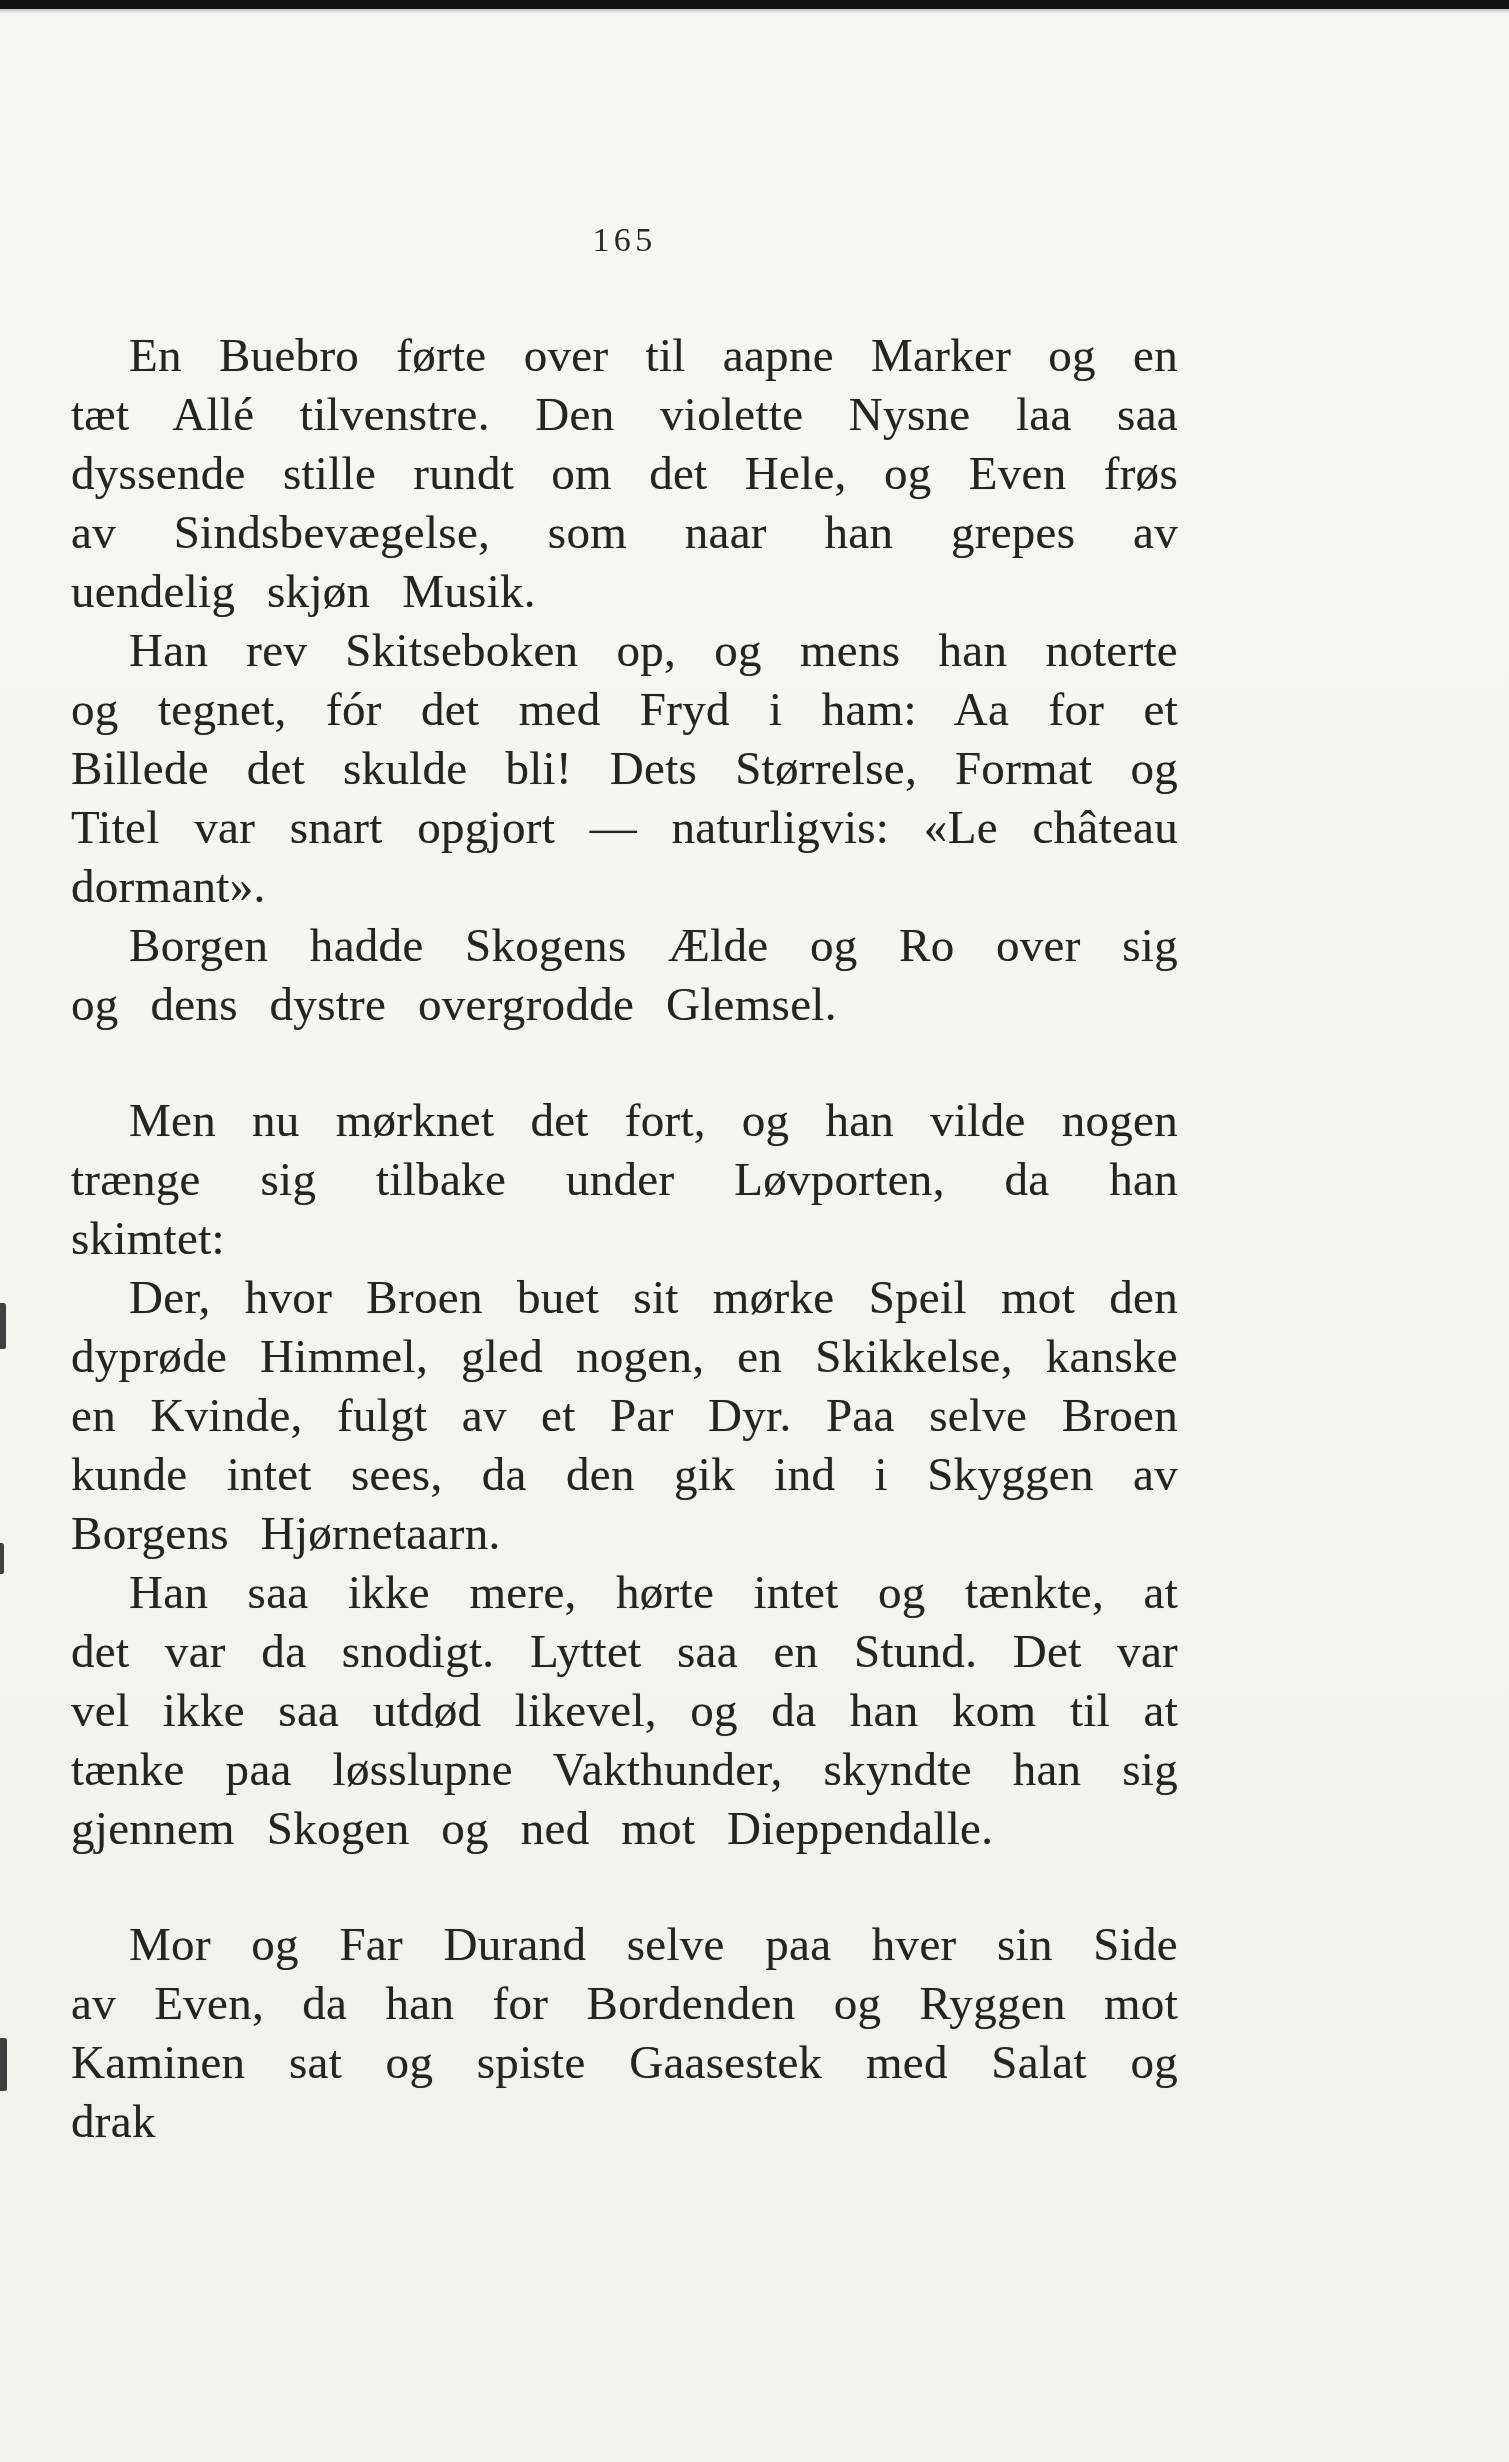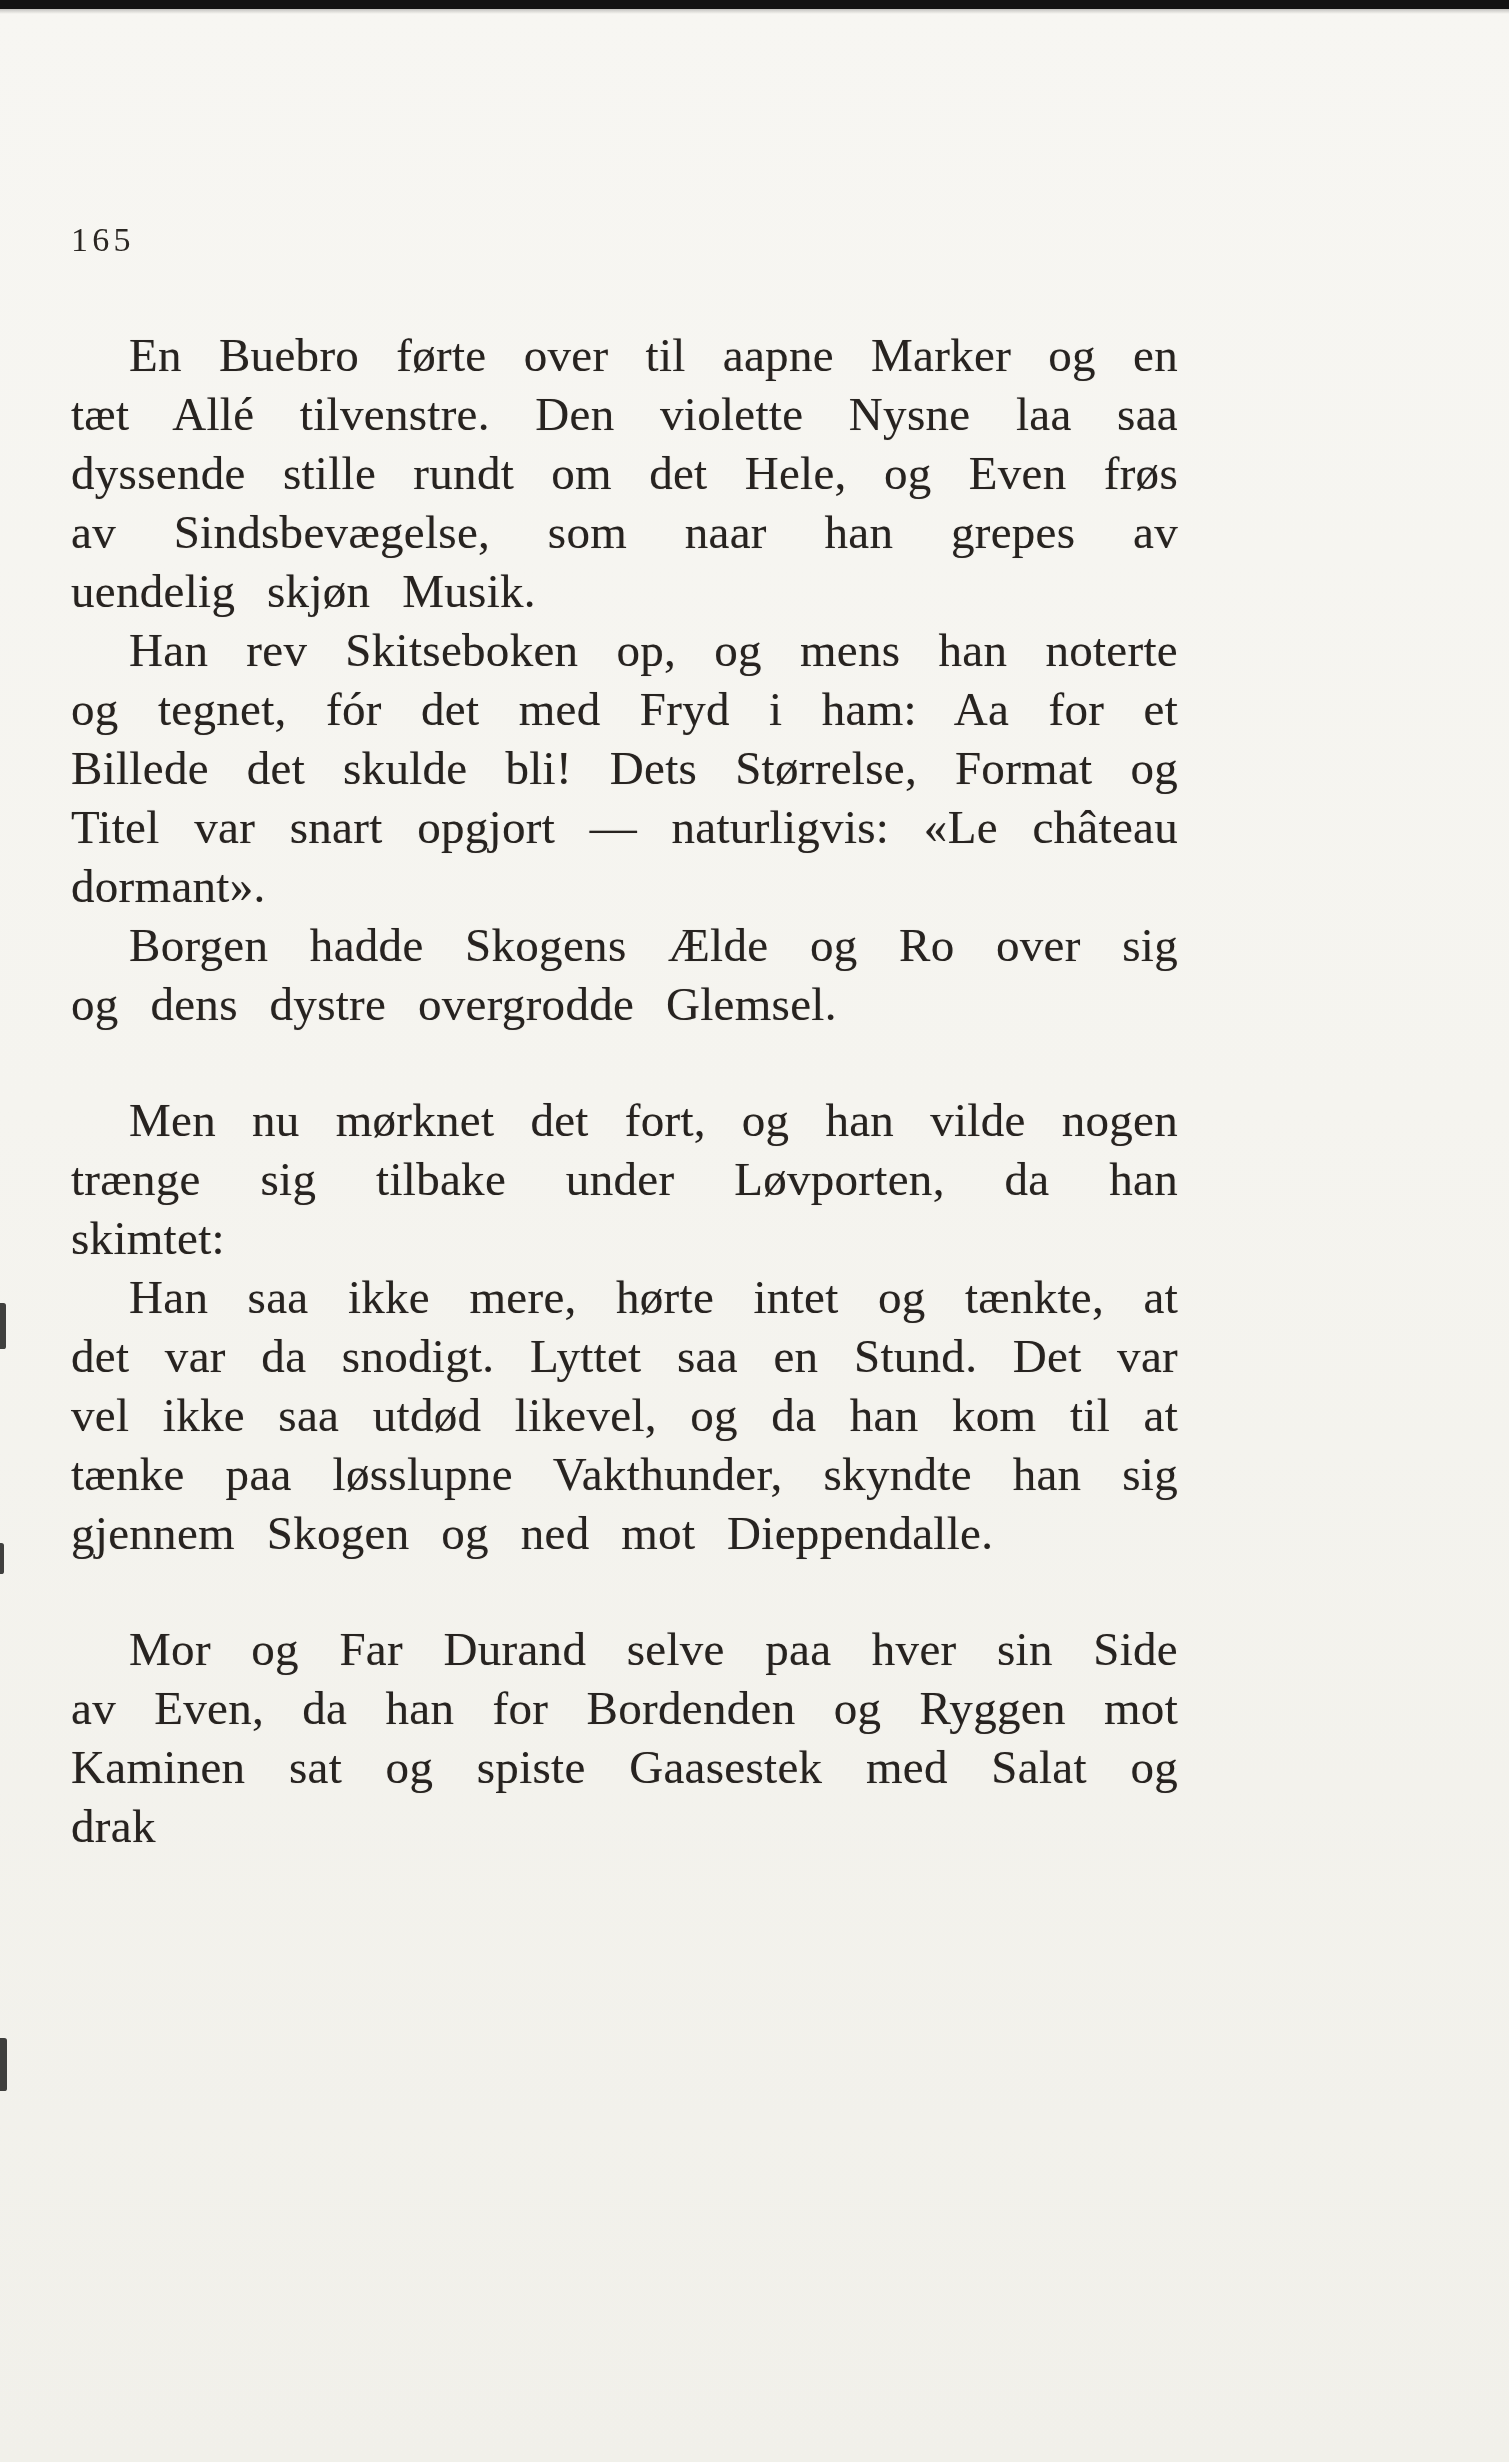--- a/index.html
+++ b/index.html
@@ -47,20 +47,21 @@
   .artifact.a3 { top: 2038px; width: 6.9px; height: 53px; }
 
   .text-block {
     position: absolute;
     left: 71px;
     top: 221px;
     width: 1107px;
   }
 
   .page-number {
+    text-align: center;
     font-size: 34px;
     letter-spacing: 4.3px;
     color: #2b2723;
     margin: 0 0 67px 0;
   }
 
   p.para {
     margin: 0;
     font-size: 47px;
     line-height: 59px;
@@ -92,20 +93,21 @@
     <div class="page-number">165</div>
 
     <p class="para">En Buebro førte over til aapne Marker og en tæt Allé tilvenstre. Den violette Nysne laa saa dyssende stille rundt om det Hele, og Even frøs av Sindsbevægelse, som naar han grepes av uendelig skjøn Musik.</p>
 
     <p class="para">Han rev Skitseboken op, og mens han noterte og tegnet, fór det med Fryd i ham: Aa for et Billede det skulde bli! Dets Størrelse, Format og Titel var snart opgjort — naturligvis: «Le château dormant».</p>
 
     <p class="para">Borgen hadde Skogens Ælde og Ro over sig og dens dystre overgrodde Glemsel.</p>
 
     <p class="para section-gap">Men nu mørknet det fort, og han vilde nogen trænge sig tilbake under Løvporten, da han skimtet:</p>
 
+    <p class="para">Der, hvor Broen buet sit mørke Speil mot den dyprøde Himmel, gled nogen, en Skikkelse, kanske en Kvinde, fulgt av et Par Dyr. Paa selve Broen kunde intet sees, da den gik ind i Skyggen av Borgens Hjørnetaarn.</p>
 
     <p class="para">Han saa ikke mere, hørte intet og tænkte, at det var da snodigt. Lyttet saa en Stund. Det var vel ikke saa utdød likevel, og da han kom til at tænke paa løsslupne Vakthunder, skyndte han sig gjennem Skogen og ned mot Dieppendalle.</p>
 
     <p class="para section-gap">Mor og Far Durand selve paa hver sin Side av Even, da han for Bordenden og Ryggen mot Kaminen sat og spiste Gaasestek med Salat og drak</p>
 
   </main>
 
 </div>
 
 

